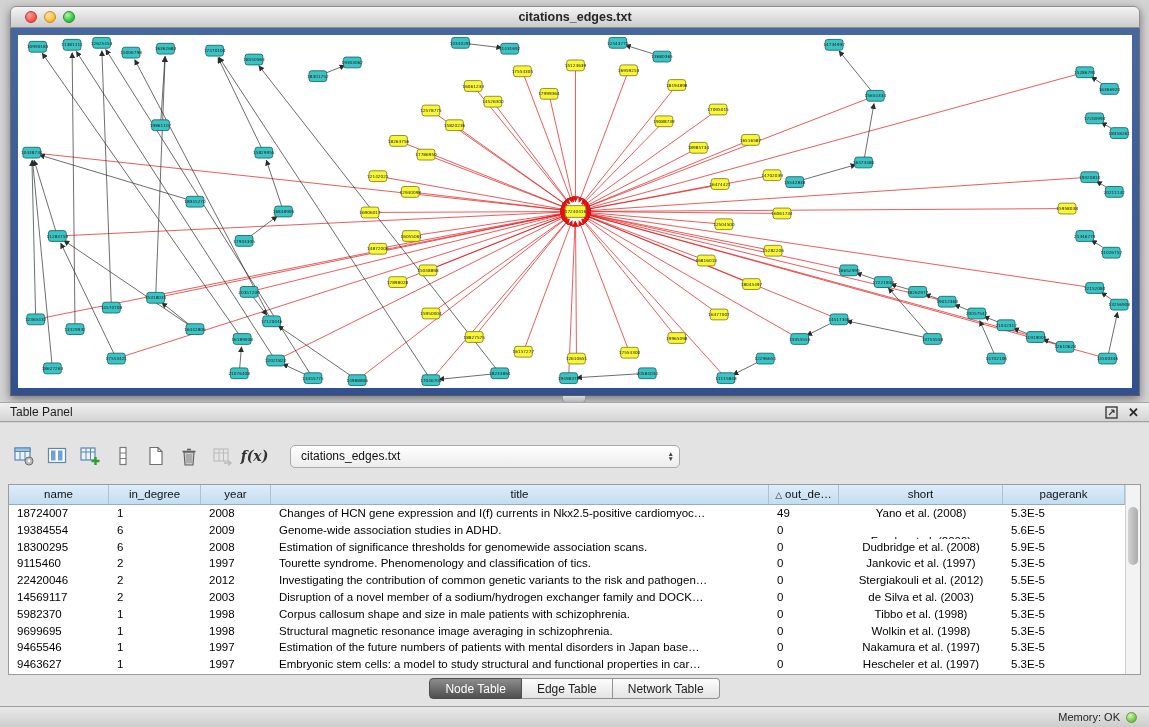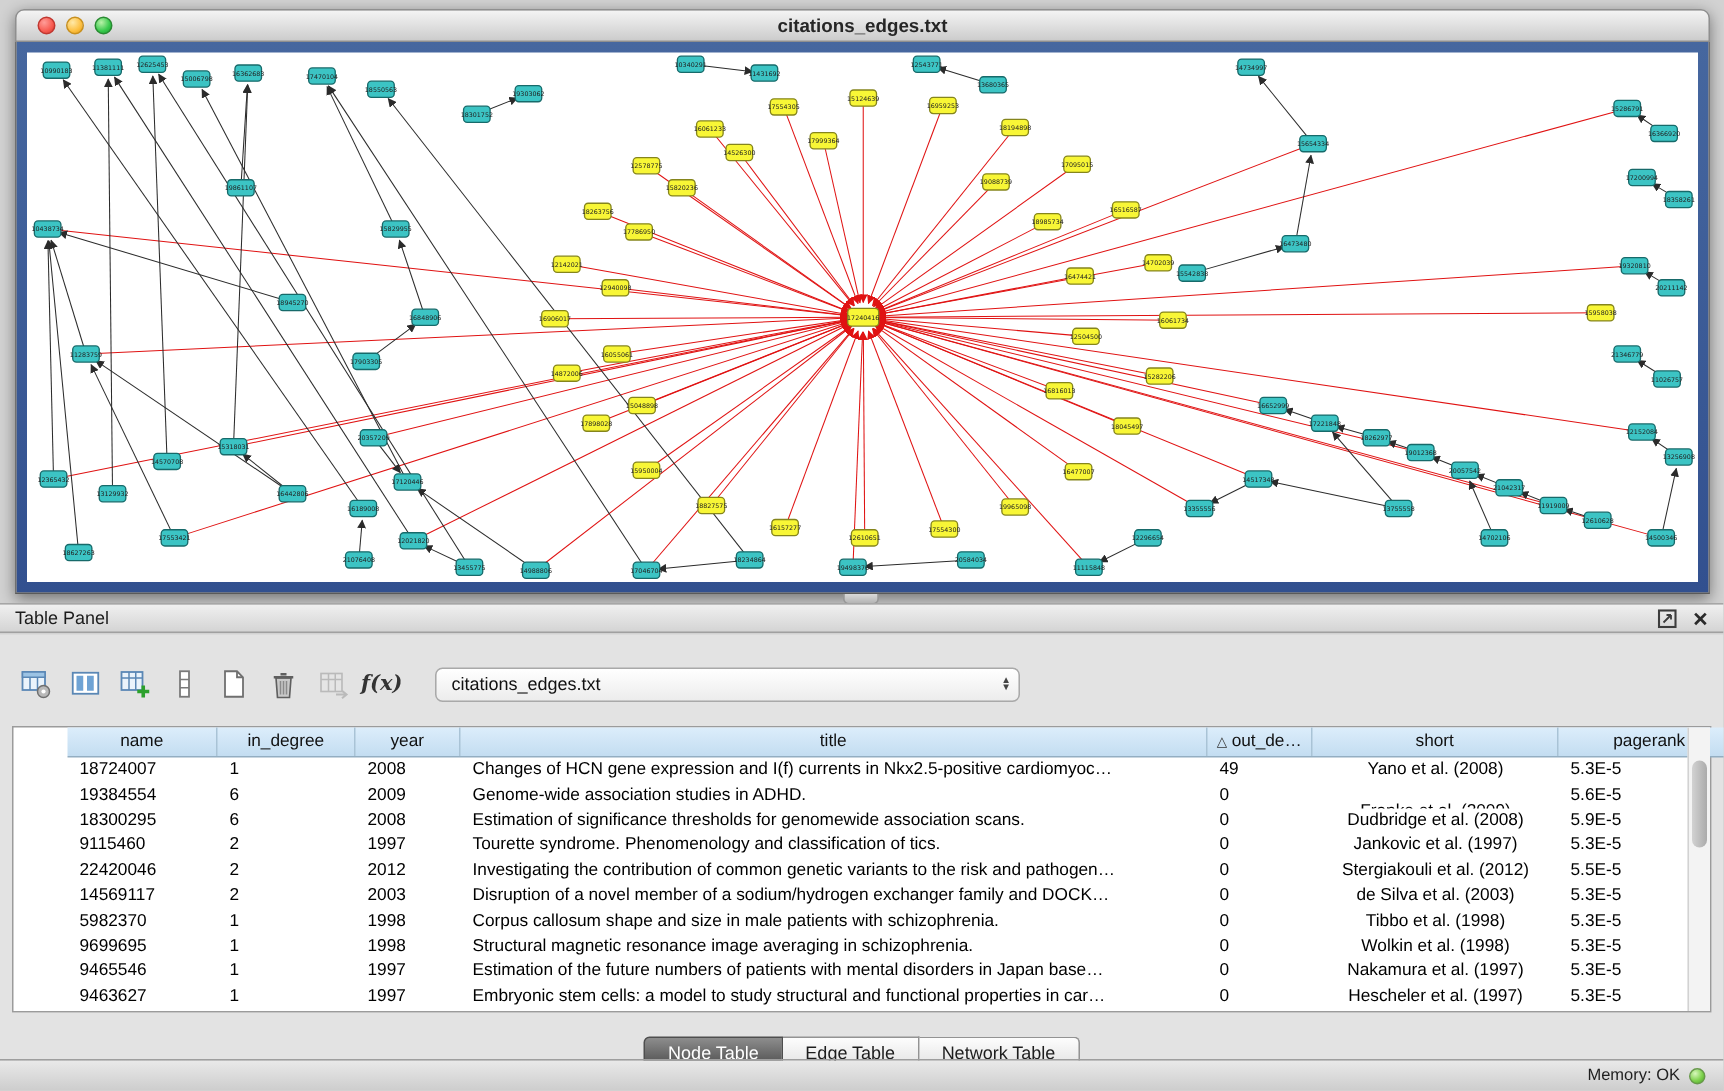--- a/index.html
+++ b/index.html
@@ -41,38 +41,38 @@
   .tool-btn { width:27px; height:27px; display:flex; align-items:center; justify-content:center; }
   .tool-btn.disabled { opacity:.45; }
   .fx-label { font-family:"DejaVu Serif", serif; font-style:italic; font-weight:bold; font-size:14px; color:#333; }
   .combo { width:390px; height:23px; margin-left:16px; background:linear-gradient(#ffffff,#ececec);
            border:1px solid #a9a9a9; border-radius:5px; display:flex; align-items:center;
            justify-content:space-between; padding:0 5px 0 10px; font-size:12px; color:#111; }
   .combo-arrows { display:flex; flex-direction:column; line-height:5px; font-size:6.5px; color:#444; text-align:center; }
 
   
   .table-wrap { position:absolute; top:61px; left:8px; width:1133px; height:191px;
-                background:#ffffff; border:1px solid #9b9b9b;padding-left:36px; }
+                background:#ffffff; border:1px solid #9b9b9b; }
   .thead { display:flex; height:20px; background:linear-gradient(#dcedfb,#c3ddf1);
            border-bottom:1px solid #93aec2; width:1116px; }
   .th { font-size:11.5px; line-height:19px; text-align:center; color:#111;
         border-right:1px solid #a9c3d6; overflow:hidden; white-space:nowrap; }
   .th .sort { font-size:9px; margin-right:3px; color:#333; }
   .tbody { width:1116px; }
   .tr { display:flex; height:16.8px; }
   .td { font-size:11.5px; line-height:16.5px; padding-left:8px; overflow:hidden;
         white-space:nowrap; color:#000; }
   .td.c5 { text-align:center; padding-left:0; }
   .vscroll { position:absolute; top:0; right:0; width:15px; height:100%;
              background:#f3f3f3; border-left:1px solid #d2d2d2; }
   .vscroll .thumb { position:absolute; top:22px; left:2px; width:10px; height:58px;
                     border-radius:5px; background:linear-gradient(90deg,#d2d2d2,#ababab); }
 
   
-  .tabs { position:absolute; top:268px; left:0; width:1149px; display:flex; justify-content:center; }
+  .tabs { position:absolute; top:255px; left:0; width:1149px; display:flex; justify-content:center; }
   .tab { height:21px; line-height:20px; padding:0 15px; font-size:12px; color:#1d1d1d;
          background:linear-gradient(#fdfdfd,#e3e3e3); border:1px solid #939393; border-left:none; }
   .tab:first-child { border-left:1px solid #939393; border-radius:4px 0 0 4px; }
   .tab:last-child  { border-radius:0 4px 4px 0; }
   .tab.active { background:linear-gradient(#8d8d8d,#4e4e4e); color:#ffffff; border-color:#4e4e4e; }
 
   
   .statusbar { position:absolute; bottom:0; left:0; width:1149px; height:21px;
                background:linear-gradient(#e9e9e9,#cdcdcd); border-top:1px solid #9e9e9e;
                display:flex; justify-content:flex-end; align-items:center; gap:6px;

